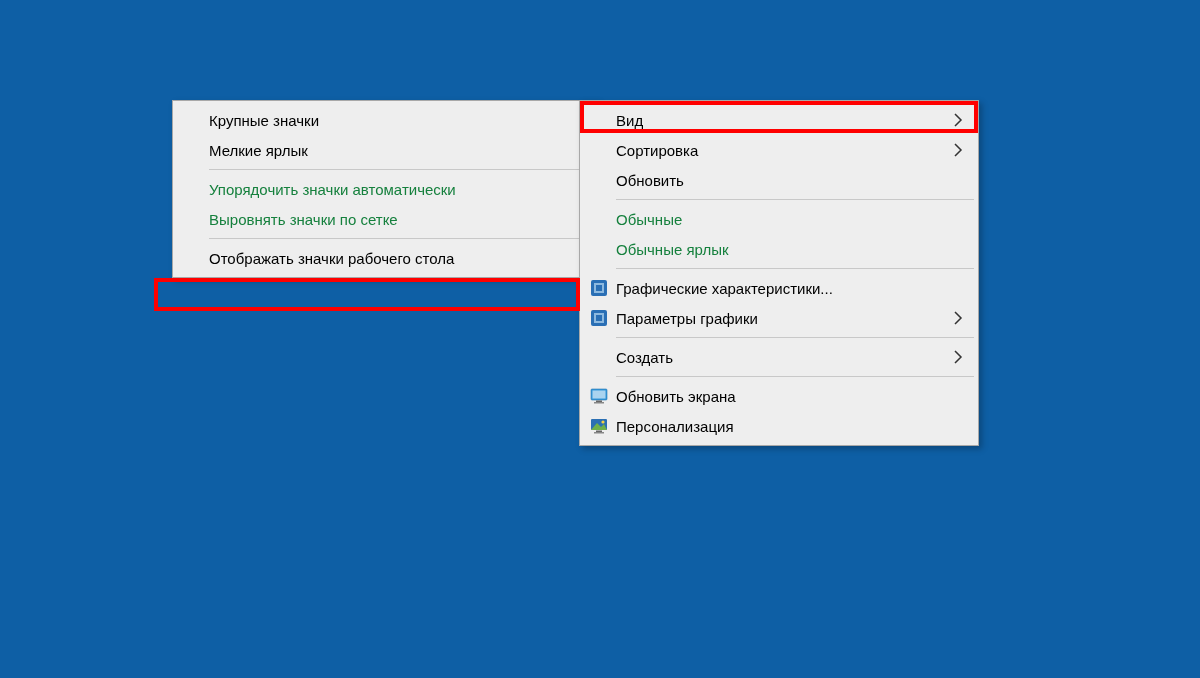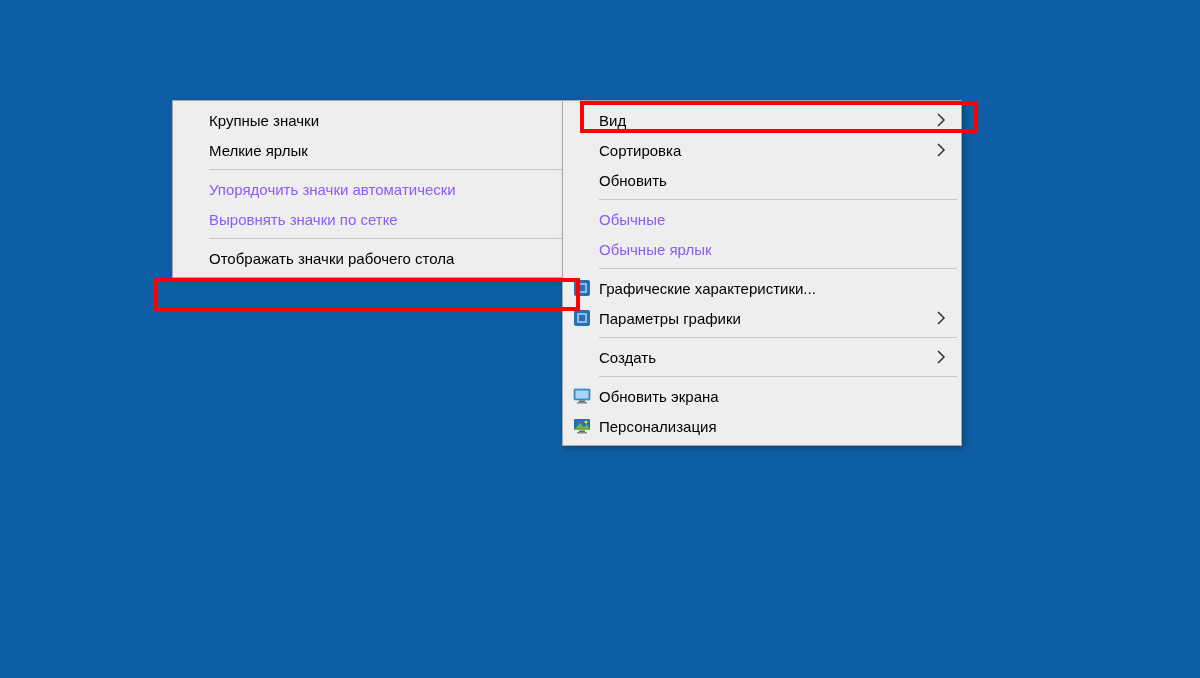--- a/index.html
+++ b/index.html
@@ -20,21 +20,21 @@
     padding: 4px 2px;
   }
   .menu-item {
     display: flex;
     align-items: center;
     height: 30px;
     padding: 0 8px 0 0;
     color: #000;
     cursor: default;
   }
-  .menu-item.disabled { color: #8b5cf6; }
+  .menu-item.disabled { color: #15803d; }
   .icon-slot {
     width: 34px;
     height: 100%;
     display: flex;
     align-items: center;
     justify-content: center;
     flex-shrink: 0;
   }
   .label {
     flex: 1 1 auto;
@@ -67,21 +67,21 @@
 
   
   #submenu {
     left: 154px;
     top: 100px;
     width: 426px;
     margin-left: 18px;
   }
   
   #mainmenu {
-    left: 562px;
+    left: 579px;
     top: 100px;
     width: 400px;
   }
 
   
   #hl-view {
     left: 580px; top: 101px;
     width: 398px; height: 32px;
   }
   #hl-show-icons {

